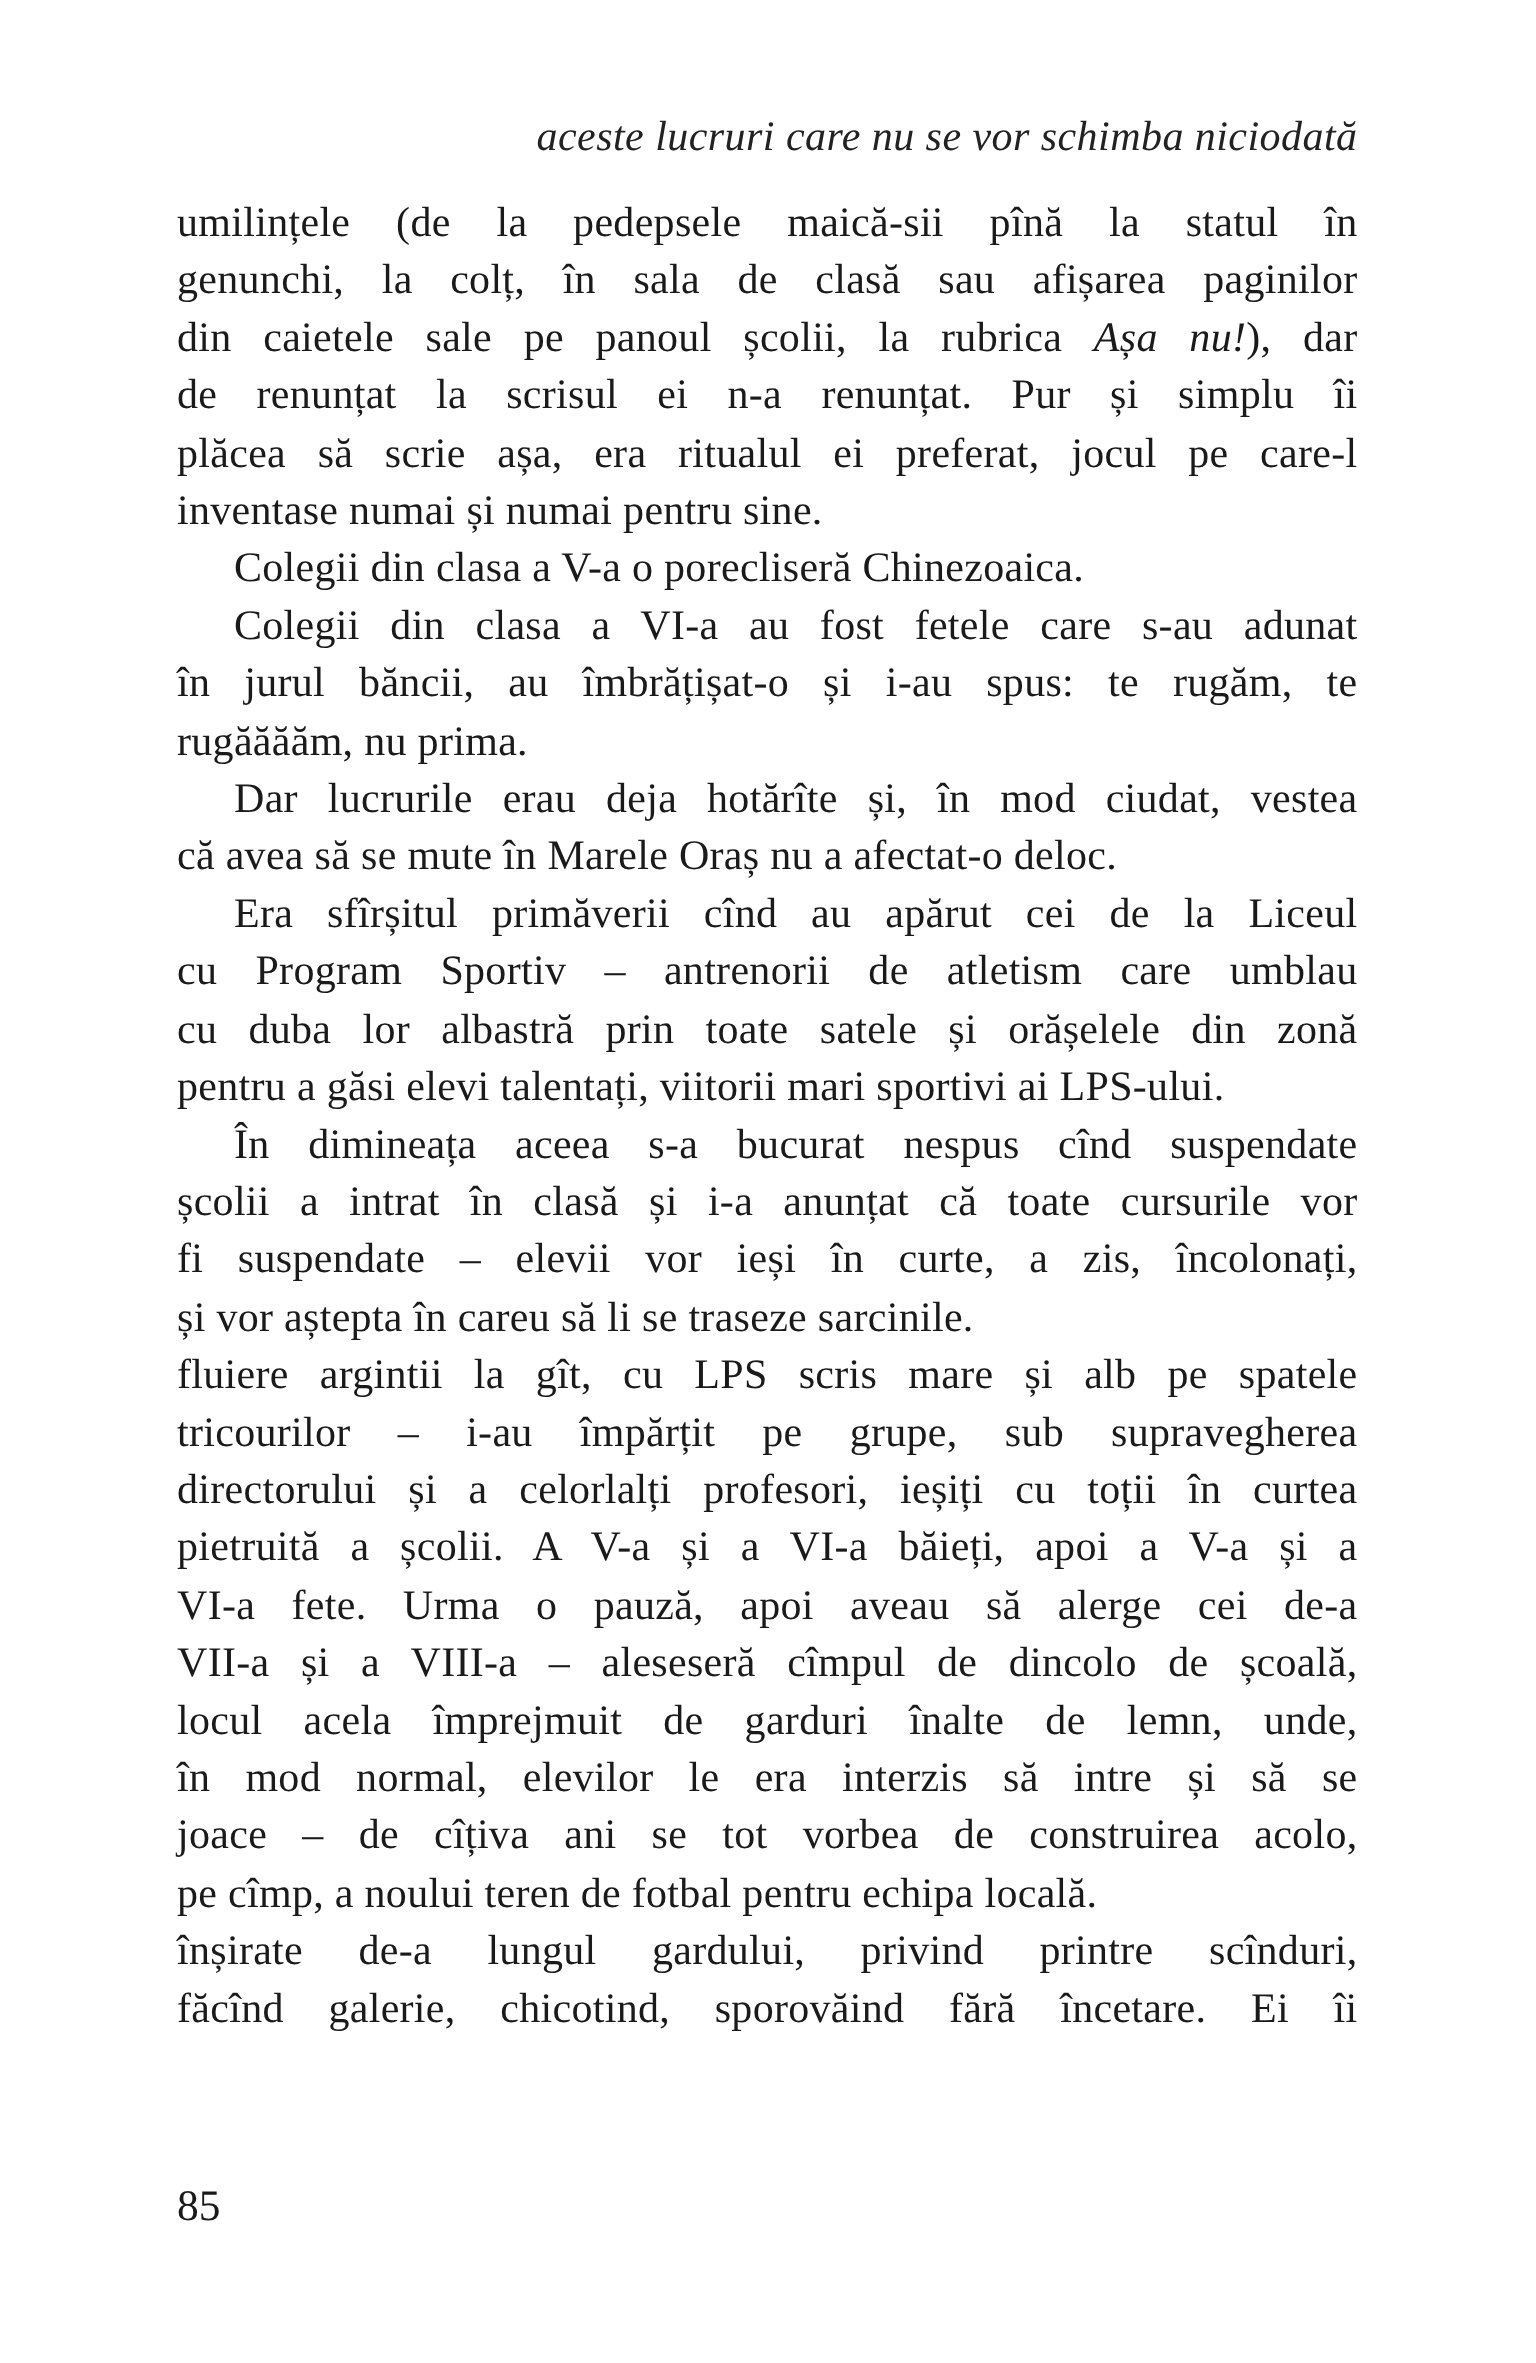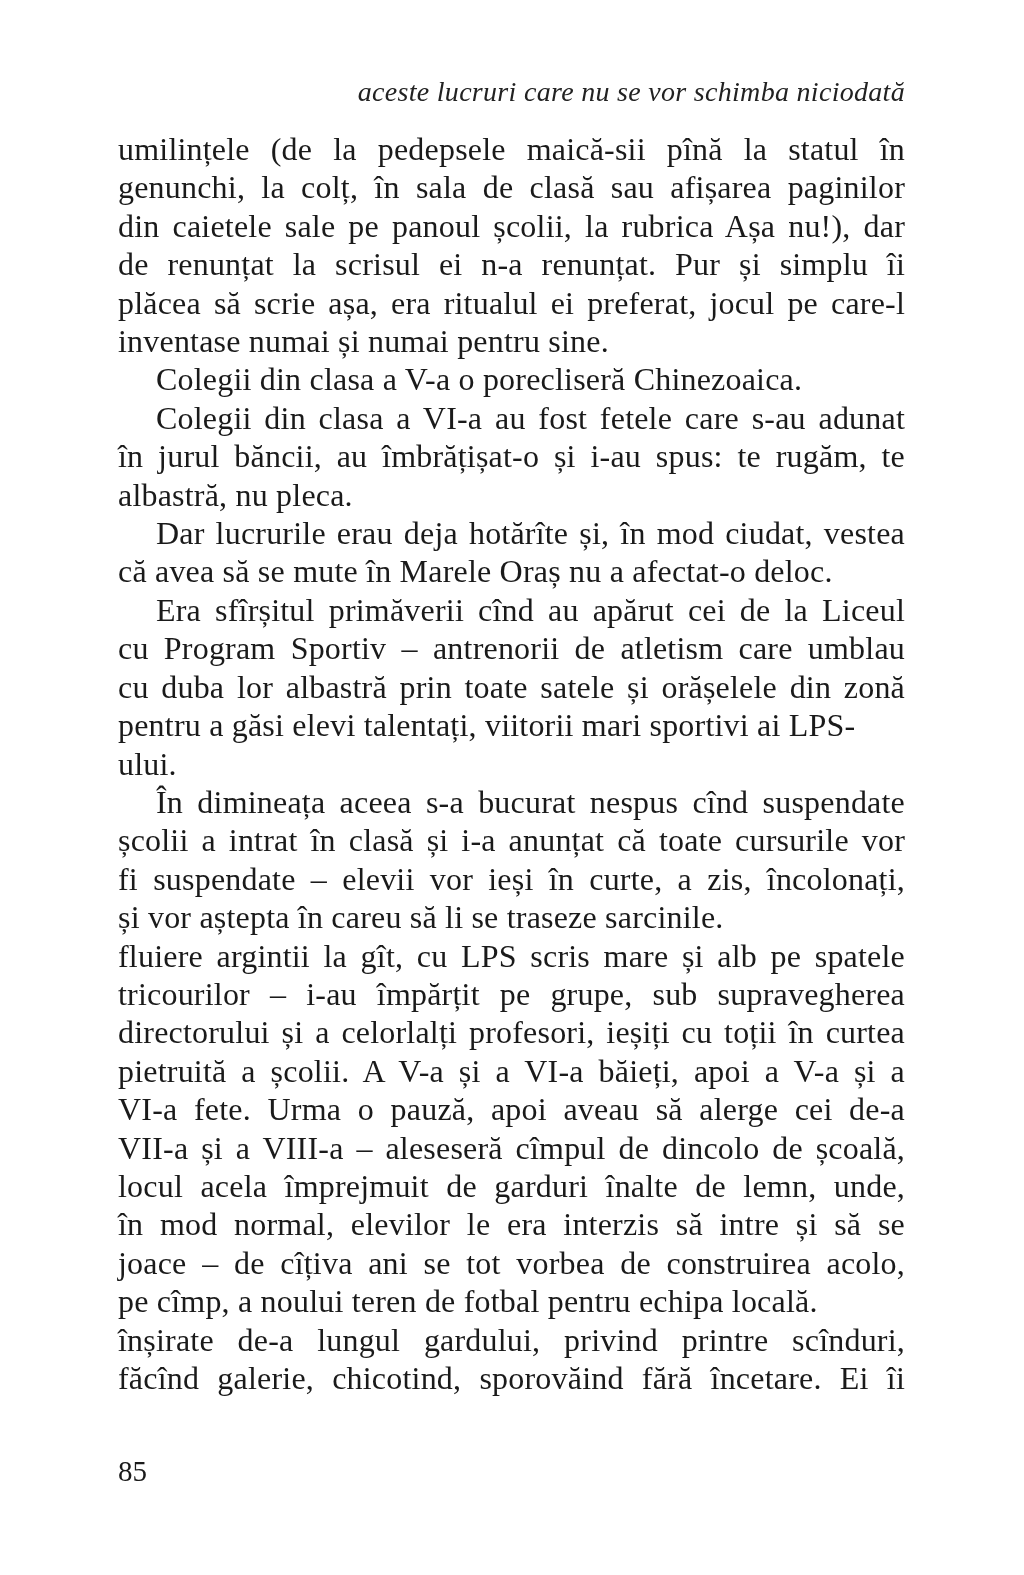--- a/index.html
+++ b/index.html
@@ -27,35 +27,36 @@
     font-size: 28px;
     line-height: 36px;
     letter-spacing: 0.3px;
     color: #222222;
   }
   .body-text {
     position: absolute;
     top: 130px;
     left: 118px;
     width: 787px;
-    font-size: 32px;
+    font-size: 28px;
   }
   .line {
     line-height: 38.4px;
     white-space: normal;
     letter-spacing: 0.2px;
   }
   .line.justify {
     text-align: justify;
     text-align-last: justify;
   }
   .line.indent {
     padding-left: 38px;
   }
   .italic {
+    font-style: italic;
   }
   .page-number {
     position: absolute;
     top: 1452px;
     left: 118px;
     width: 787px;
     text-align: left;
     font-size: 29px;
     line-height: 38px;
     color: #1a1a1a;
@@ -70,21 +71,21 @@
   <div class="body-text">
       <div class="line justify"><span>umilințele (de la pedepsele maică-sii pînă la statul în</span></div>
       <div class="line justify"><span>genunchi, la colț, în sala de clasă sau afișarea paginilor</span></div>
       <div class="line justify"><span>din caietele sale pe panoul școlii, la rubrica </span><span class="italic">Așa nu!</span><span>), dar</span></div>
       <div class="line justify"><span>de renunțat la scrisul ei n-a renunțat. Pur și simplu îi</span></div>
       <div class="line justify"><span>plăcea să scrie așa, era ritualul ei preferat, jocul pe care-l</span></div>
       <div class="line"><span>inventase numai și numai pentru sine.</span></div>
       <div class="line indent"><span>Colegii din clasa a V-a o porecliseră Chinezoaica.</span></div>
       <div class="line indent justify"><span>Colegii din clasa a VI-a au fost fetele care s-au adunat</span></div>
       <div class="line justify"><span>în jurul băncii, au îmbrățișat-o și i-au spus: te rugăm, te</span></div>
-      <div class="line"><span>albastră, nu pleca.</span></div>
+      <div class="line"><span>rugăăăăm, nu prima.</span></div>
       <div class="line indent justify"><span>Dar lucrurile erau deja hotărîte și, în mod ciudat, vestea</span></div>
       <div class="line"><span>că avea să se mute în Marele Oraș nu a afectat-o deloc.</span></div>
       <div class="line indent justify"><span>Era sfîrșitul primăverii cînd au apărut cei de la Liceul</span></div>
       <div class="line justify"><span>cu Program Sportiv – antrenorii de atletism care umblau</span></div>
       <div class="line justify"><span>cu duba lor albastră prin toate satele și orășelele din zonă</span></div>
       <div class="line"><span>pentru a găsi elevi talentați, viitorii mari sportivi ai LPS-ului.</span></div>
       <div class="line indent justify"><span>În dimineața aceea s-a bucurat nespus cînd suspendate</span></div>
       <div class="line justify"><span>școlii a intrat în clasă și i-a anunțat că toate cursurile vor</span></div>
       <div class="line justify"><span>fi suspendate – elevii vor ieși în curte, a zis, încolonați,</span></div>
       <div class="line"><span>și vor aștepta în careu să li se traseze sarcinile.</span></div>

